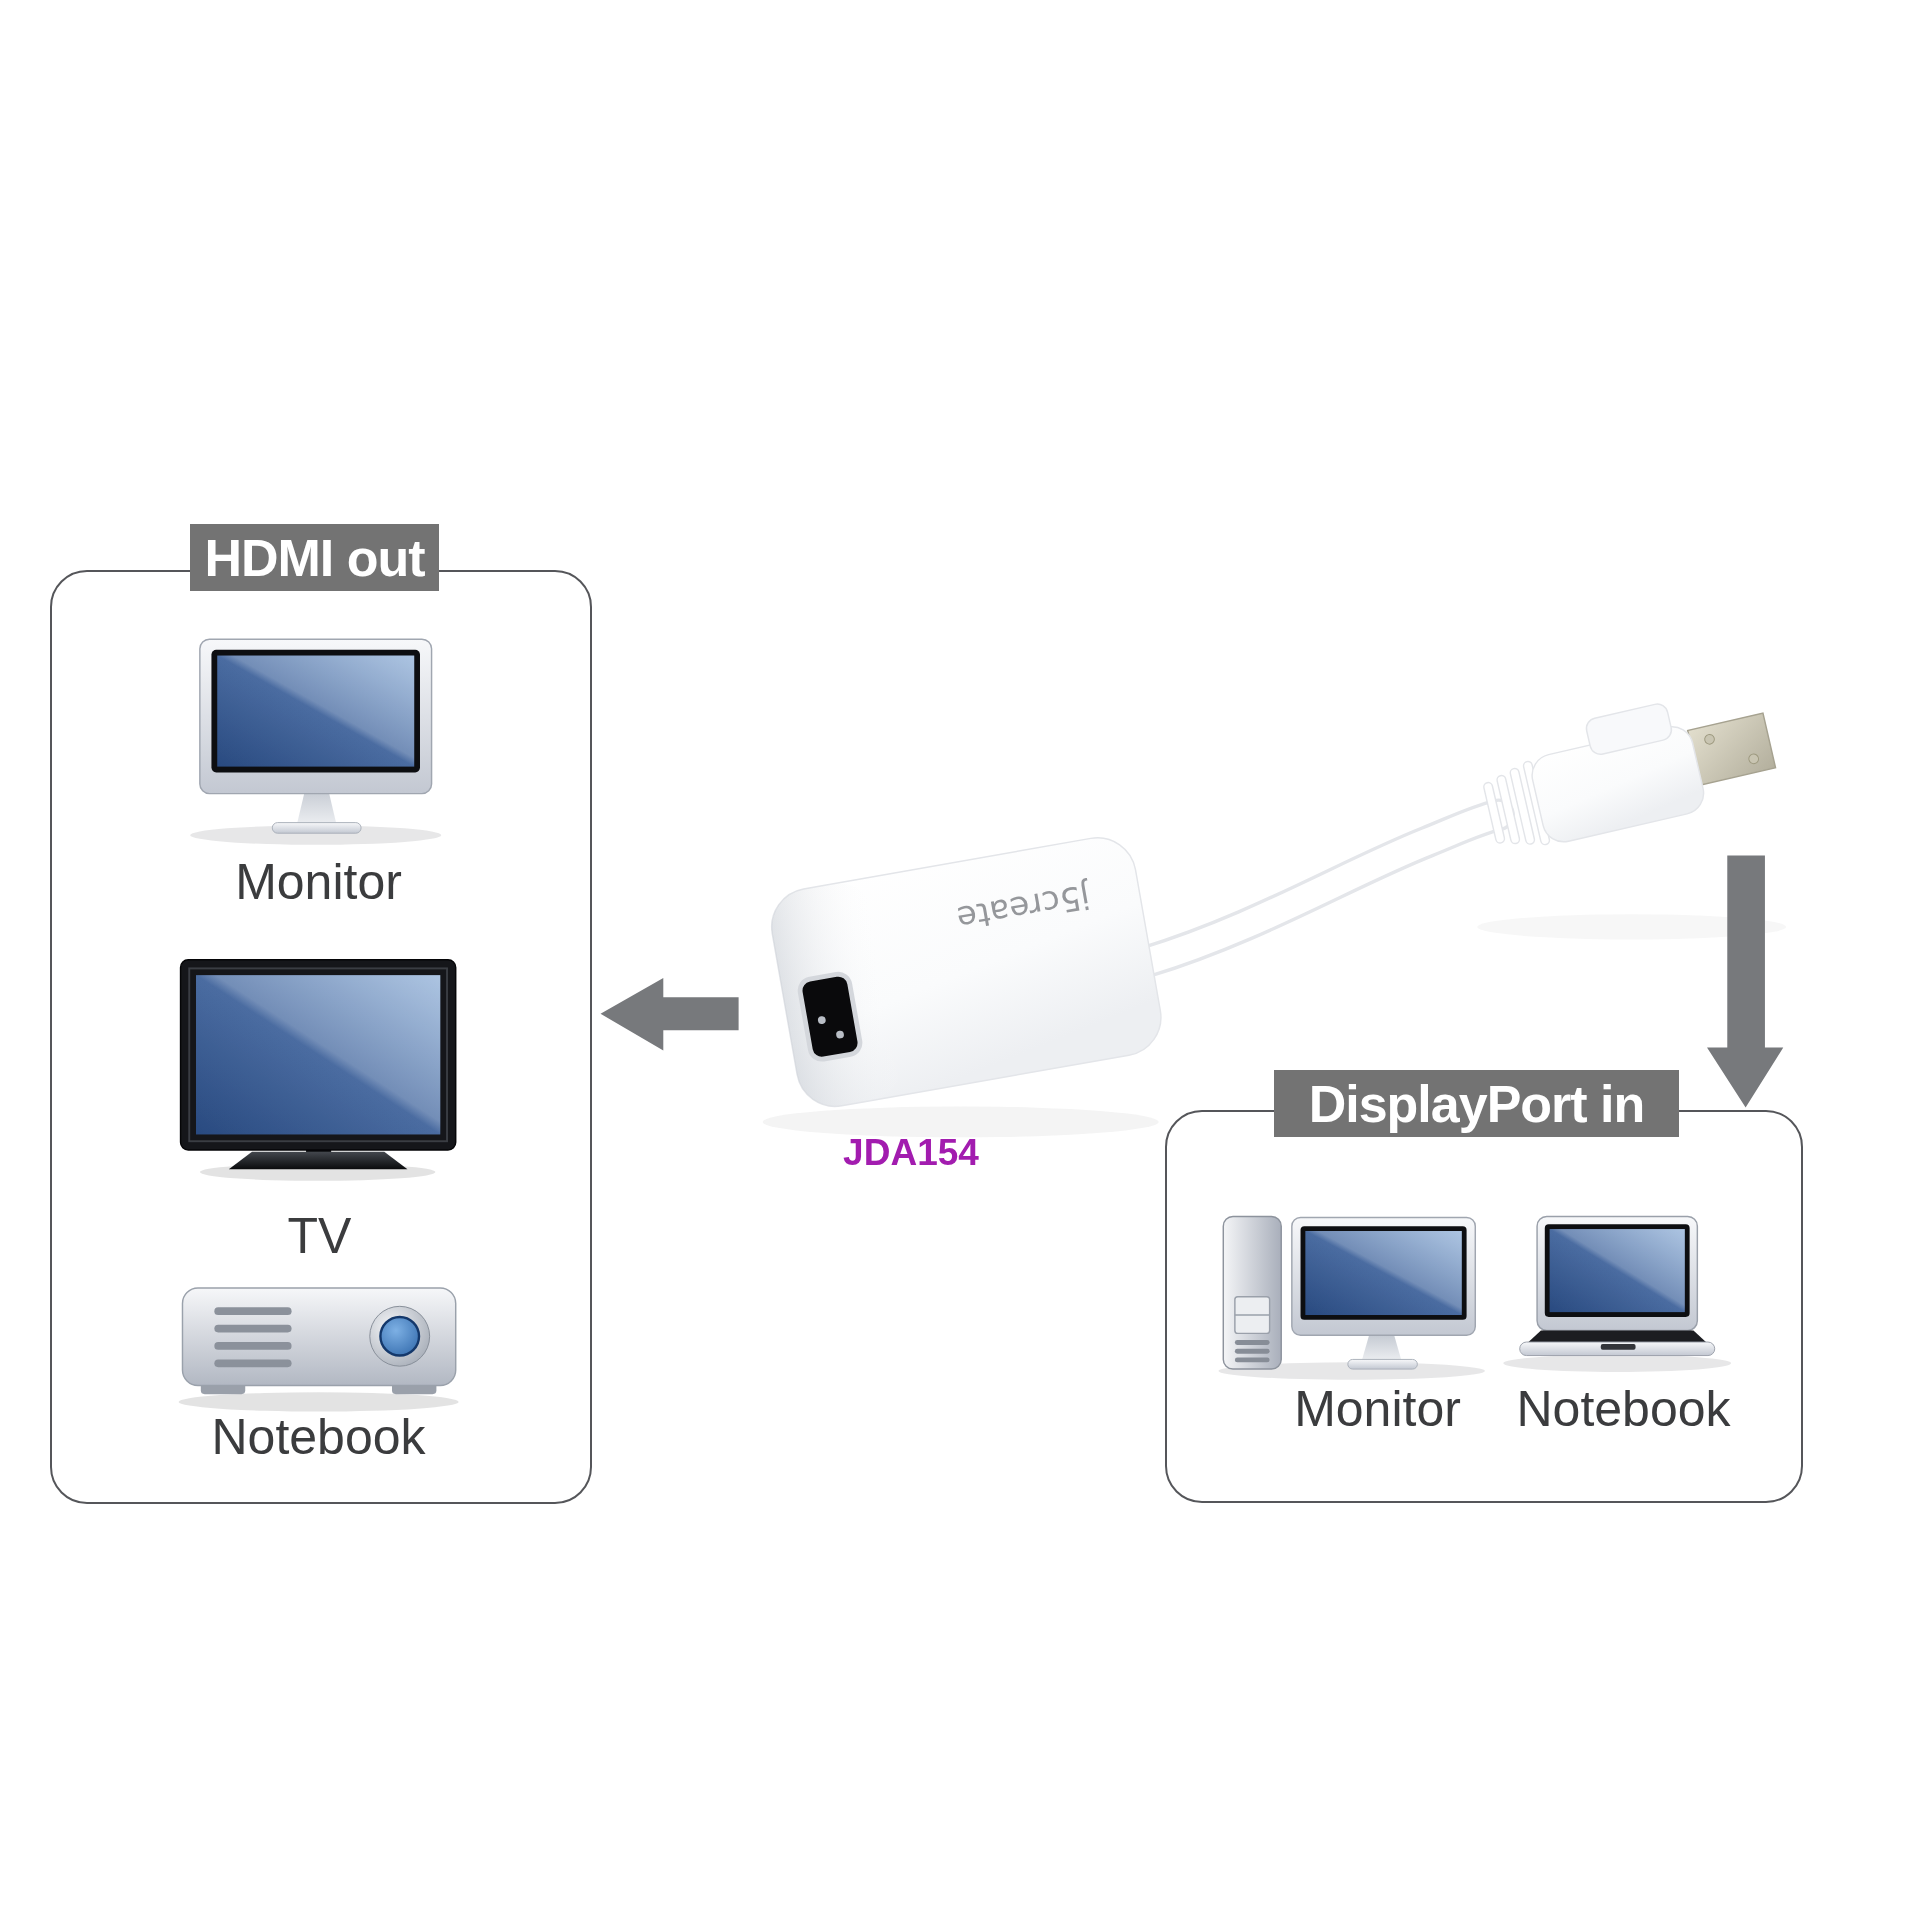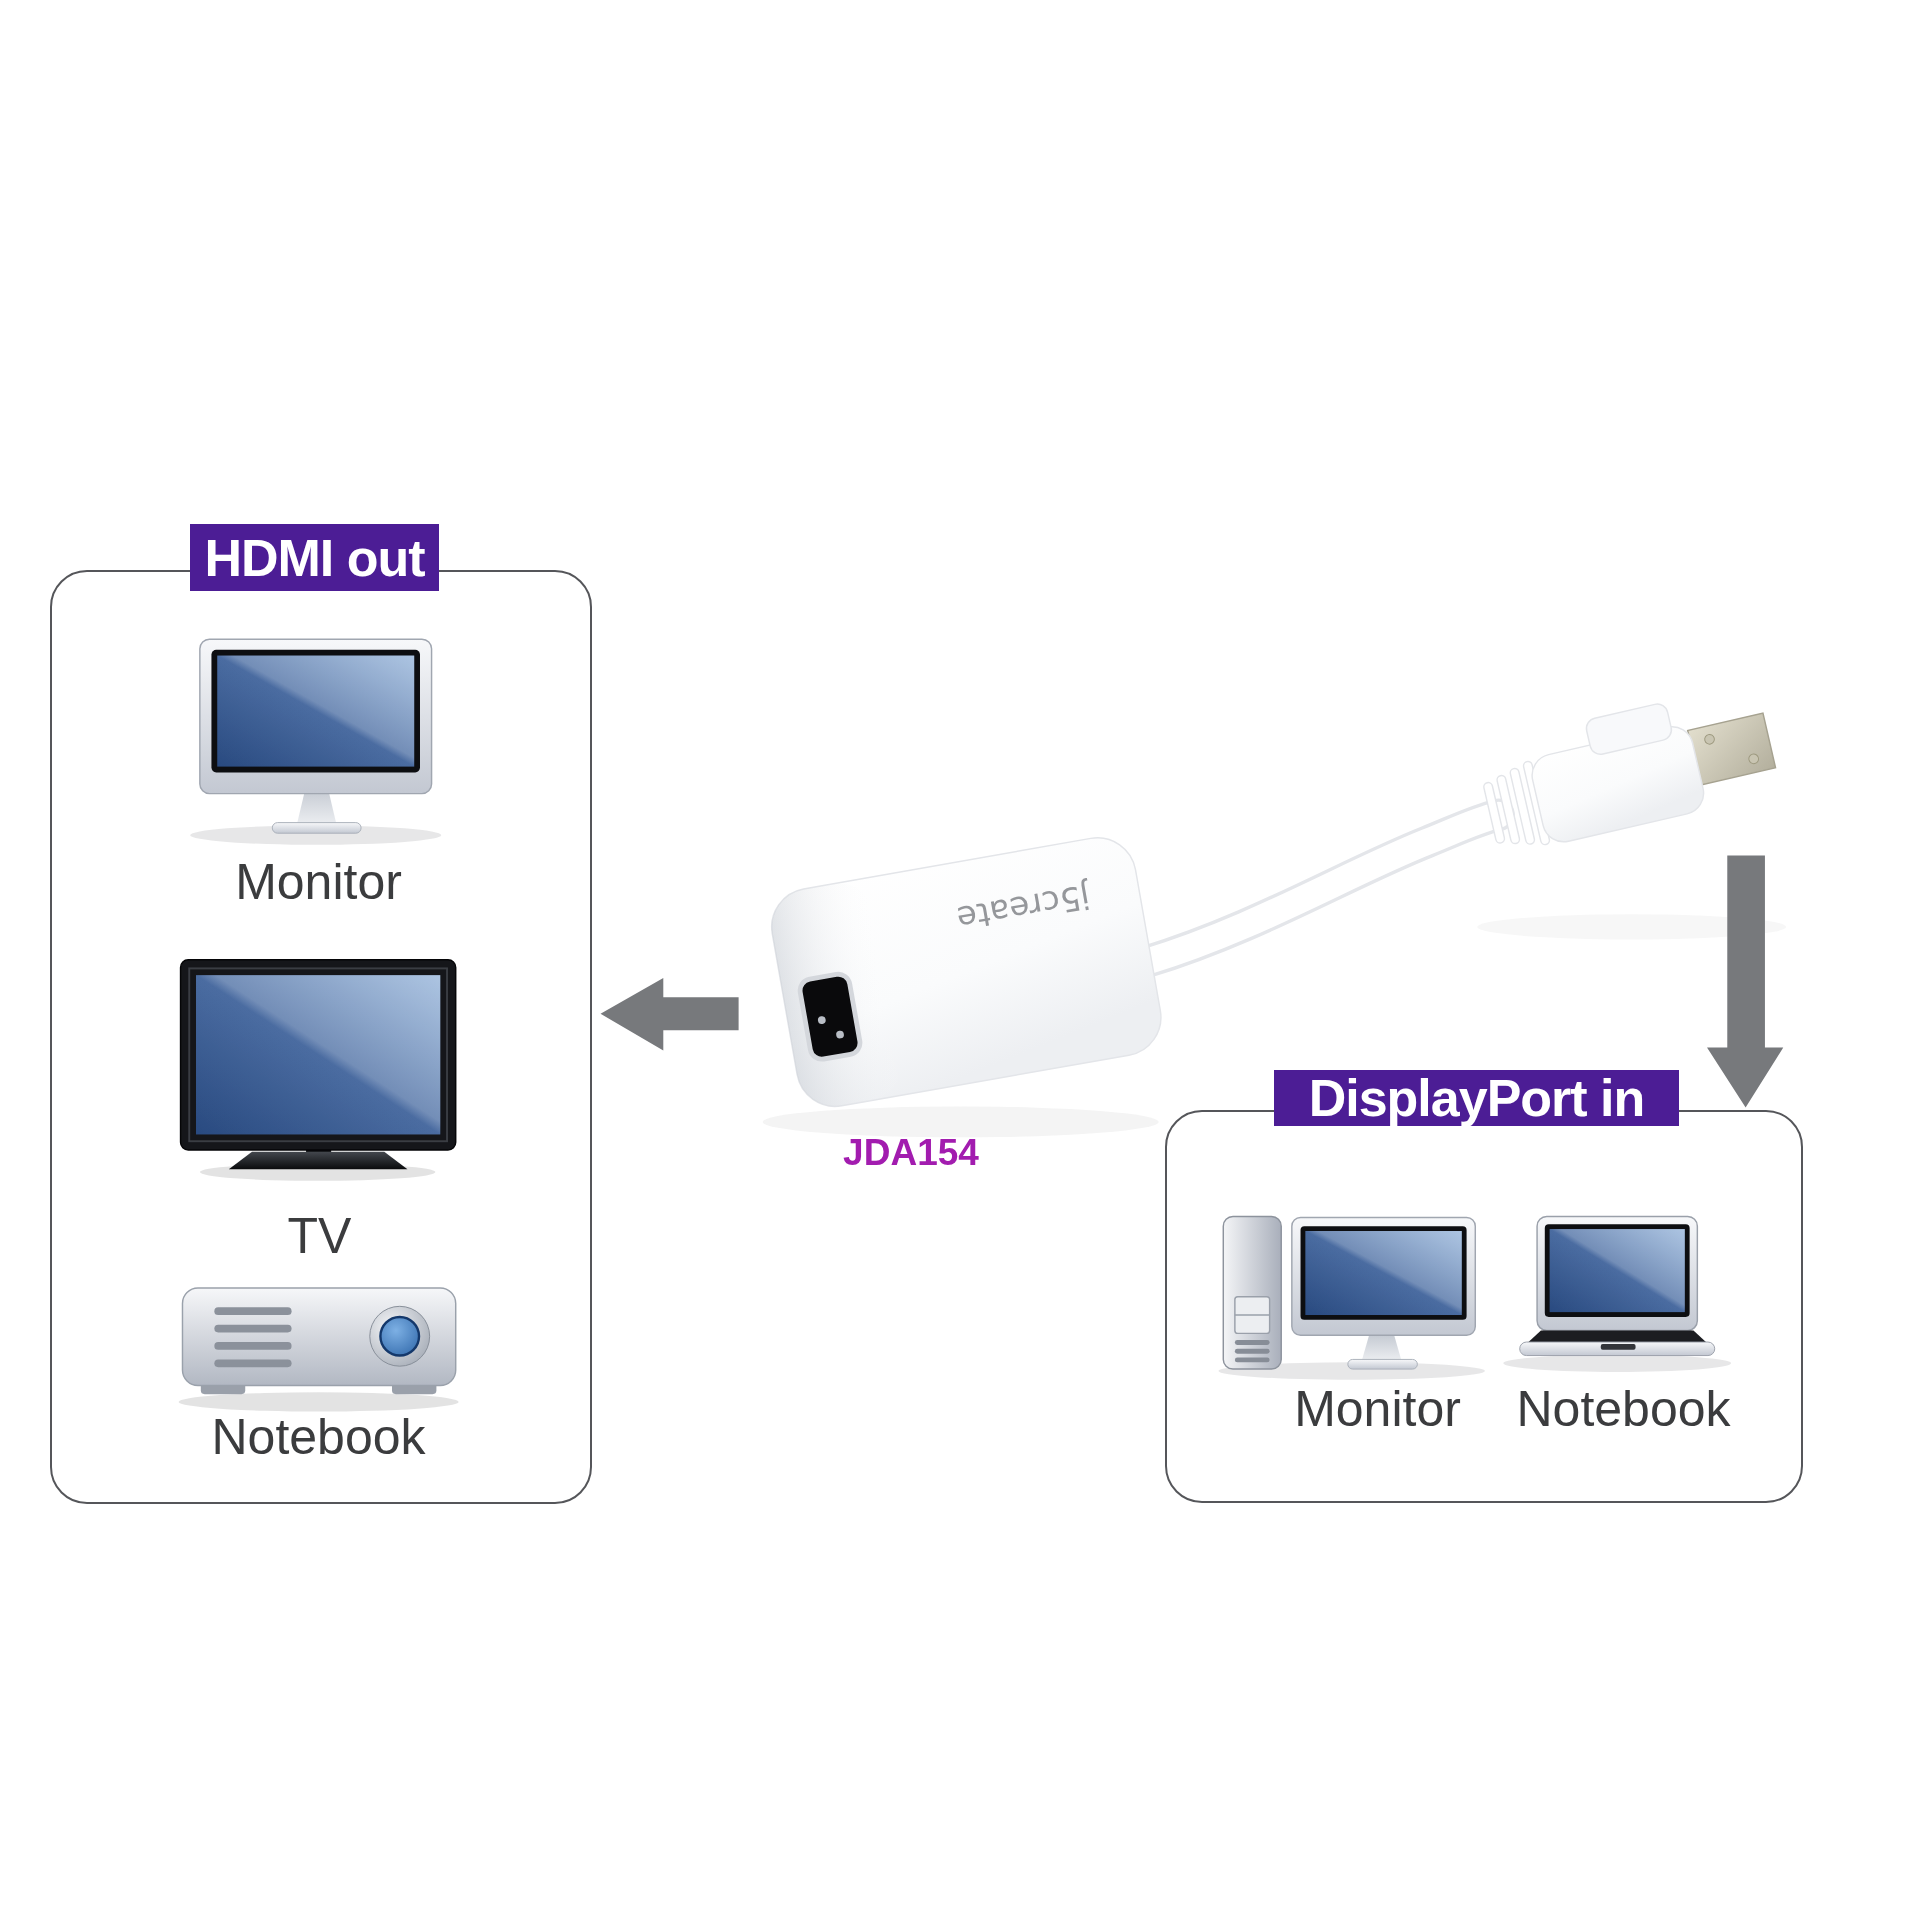--- a/index.html
+++ b/index.html
@@ -7,26 +7,26 @@
     width:1931px;height:1931px;position:relative;background:#ffffff;
     font-family:"Liberation Sans", sans-serif;overflow:hidden;
   }
   .groupbox{
     position:absolute;border:2.9px solid #55565a;border-radius:37px;
     background:transparent;box-sizing:border-box;z-index:1;
   }
   #hdmi-box{left:50px;top:570px;width:542px;height:934px;}
   #dp-box{left:1165px;top:1110px;width:638px;height:393px;}
   .header-label{
-    position:absolute;background:#4c1d95;color:#ffffff;font-weight:bold;
+    position:absolute;background:#737373;color:#ffffff;font-weight:bold;
     font-size:52px;letter-spacing:-1px;display:flex;align-items:center;
     justify-content:center;z-index:4;white-space:nowrap;
   }
   #hdmi-header{left:190px;top:524px;width:249px;height:67px;}
-  #dp-header{left:1274px;top:1070px;width:405px;height:56px;}
+  #dp-header{left:1274px;top:1070px;width:405px;height:67px;}
   .dev-label{
     position:absolute;color:#3b3c3e;font-size:50px;text-align:center;
     width:251px;line-height:46px;z-index:4;white-space:nowrap;
   }
   #monitor-label{left:193px;top:859px;}
   #tv-label{left:194px;top:1213px;}
   #projector-label{left:193px;top:1414px;}
   #computer-label{left:1252px;top:1386px;}
   #notebook-label{left:1498px;top:1386px;}
   #model-label{

